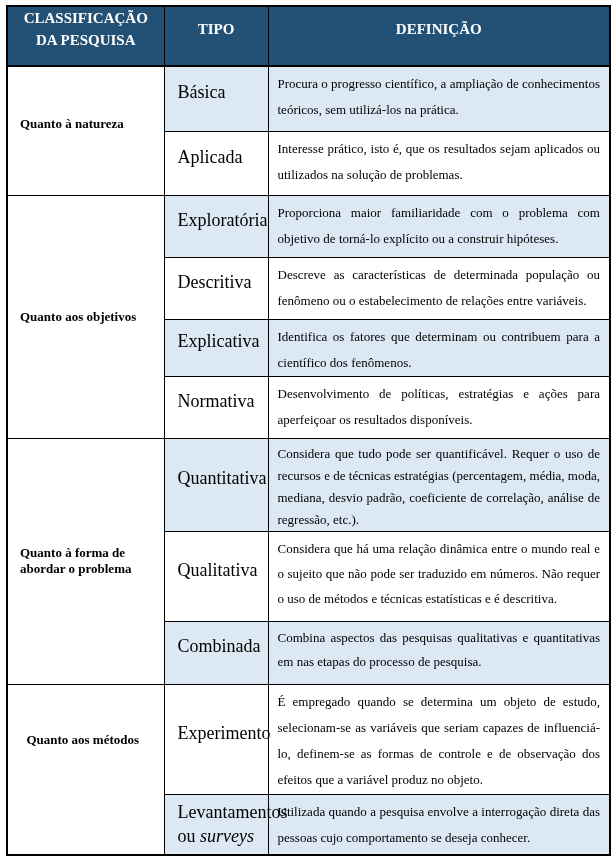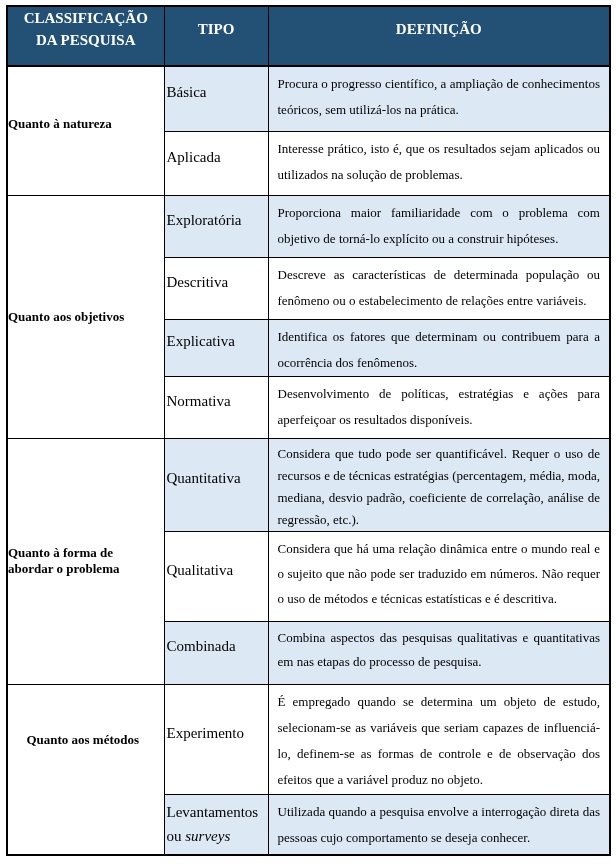--- a/index.html
+++ b/index.html
@@ -39,30 +39,30 @@
   }
   tr.head th .hline { display: block; text-align: center; }
 
   
   td.section-label {
     background: #ffffff;
     font-weight: bold;
     font-size: 13px;
     vertical-align: middle;
     text-align: left;
-    padding: 0 6px 0 0;
+    padding: 0 6px 0 12px;
   }
   td.section-label.nudge-up { padding-bottom: 14px; }
   td.section-label.center-on-first { text-align: center; padding-left: 0; padding-bottom: 58px; }
 
   
   td.tipo {
-    font-size: 15px;
+    font-size: 18px;
     vertical-align: middle;
-    padding: 0 6px 12px 2px;
+    padding: 0 6px 12px 13px;
     line-height: 17px;
   }
   td.tipo.two-line { padding-bottom: 0; line-height: 24px; }
 
   
   td.def {
     font-size: 13px;
     vertical-align: top;
     text-align: justify;
     line-height: 26px;
@@ -123,21 +123,21 @@
         <td class="section-label" rowspan="4">Quanto aos objetivos</td>
         <td class="tipo stripe">Exploratória</td>
         <td class="def stripe">Proporciona maior familiaridade com o problema com objetivo de torná-lo explícito ou a construir hipóteses.</td>
       </tr>
       <tr class="r-descritiva">
         <td class="tipo plain">Descritiva</td>
         <td class="def plain">Descreve as características de determinada população ou fenômeno ou o estabelecimento de relações entre variáveis.</td>
       </tr>
       <tr class="r-explicativa">
         <td class="tipo stripe">Explicativa</td>
-        <td class="def stripe">Identifica os fatores que determinam ou contribuem para a ocorrência dos fenômenos.</td>
+        <td class="def stripe">Identifica os fatores que determinam ou contribuem para a científico dos fenômenos.</td>
       </tr>
       <tr class="r-normativa">
         <td class="tipo plain">Normativa</td>
         <td class="def plain">Desenvolvimento de políticas, estratégias e ações para aperfeiçoar os resultados disponíveis.</td>
       </tr>
 
       <tr class="r-quantitativa">
         <td class="section-label" rowspan="3">Quanto à forma de abordar o problema</td>
         <td class="tipo stripe">Quantitativa</td>
         <td class="def stripe lh22">Considera que tudo pode ser quantificável. Requer o uso de recursos e de técnicas estratégias (percentagem, média, moda, mediana, desvio padrão, coeficiente de correlação, análise de regressão, etc.).</td>

